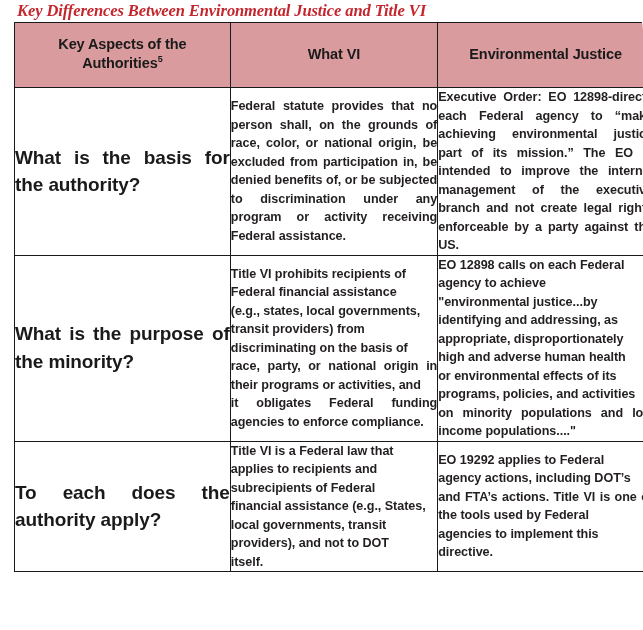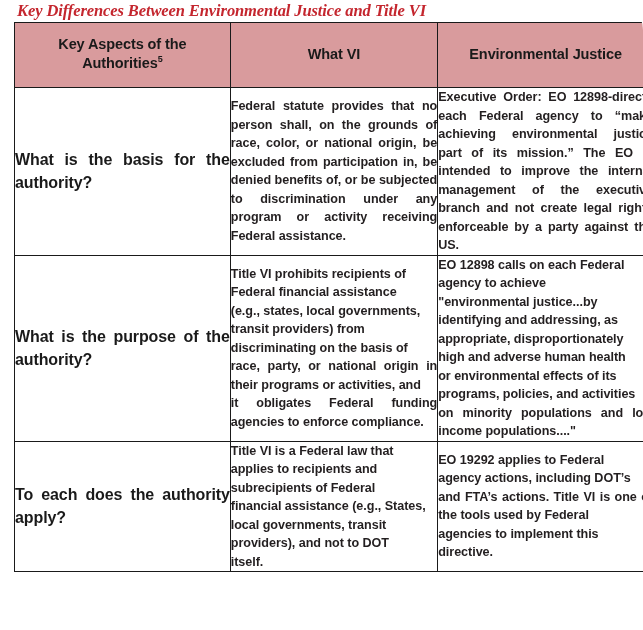--- a/index.html
+++ b/index.html
@@ -77,21 +77,21 @@
     vertical-align: super;
     line-height: 0;
   }
 
   
   td.aspect {
     padding: 6px 12px 6px 12px;
     vertical-align: middle;
   }
   .aspect-text {
-    font-size: 16px;
+    font-size: 19px;
     font-weight: bold;
     color: #1a1a1a;
     line-height: 1.45;
     text-align: justify;
     text-align-last: left;
     letter-spacing: -0.1px;
     -ms-hyphens: none;
     hyphens: none;
   }
 
@@ -147,21 +147,21 @@
         <td class="body-cell">
           <div class="body-text">Federal statute provides that no person shall, on the grounds of race, color, or national origin, be excluded from participation in, be denied benefits of, or be subjected to discrimination under any program or activity receiving Federal assistance.</div>
         </td>
         <td class="body-cell">
           <div class="body-text">Executive Order: EO 12898-directs each Federal agency to “make achieving environmental justice part of its mission.” The EO is intended to improve the internal management of the executive branch and not create legal rights enforceable by a party against the US.</div>
         </td>
       </tr>
 
       <tr>
         <td class="aspect">
-          <div class="aspect-text">What is the purpose of the authority?</div>
+          <div class="aspect-text">What is the purpose of the minority?</div>
         </td>
         <td class="body-cell">
           <div class="body-text">Title VI prohibits recipients of
 Federal financial assistance
 (e.g., states, local governments,
 transit providers) from
 discriminating on the basis of
 race, party, or national origin in their programs or activities, and
 it obligates Federal funding agencies to enforce compliance.</div>
         </td>

